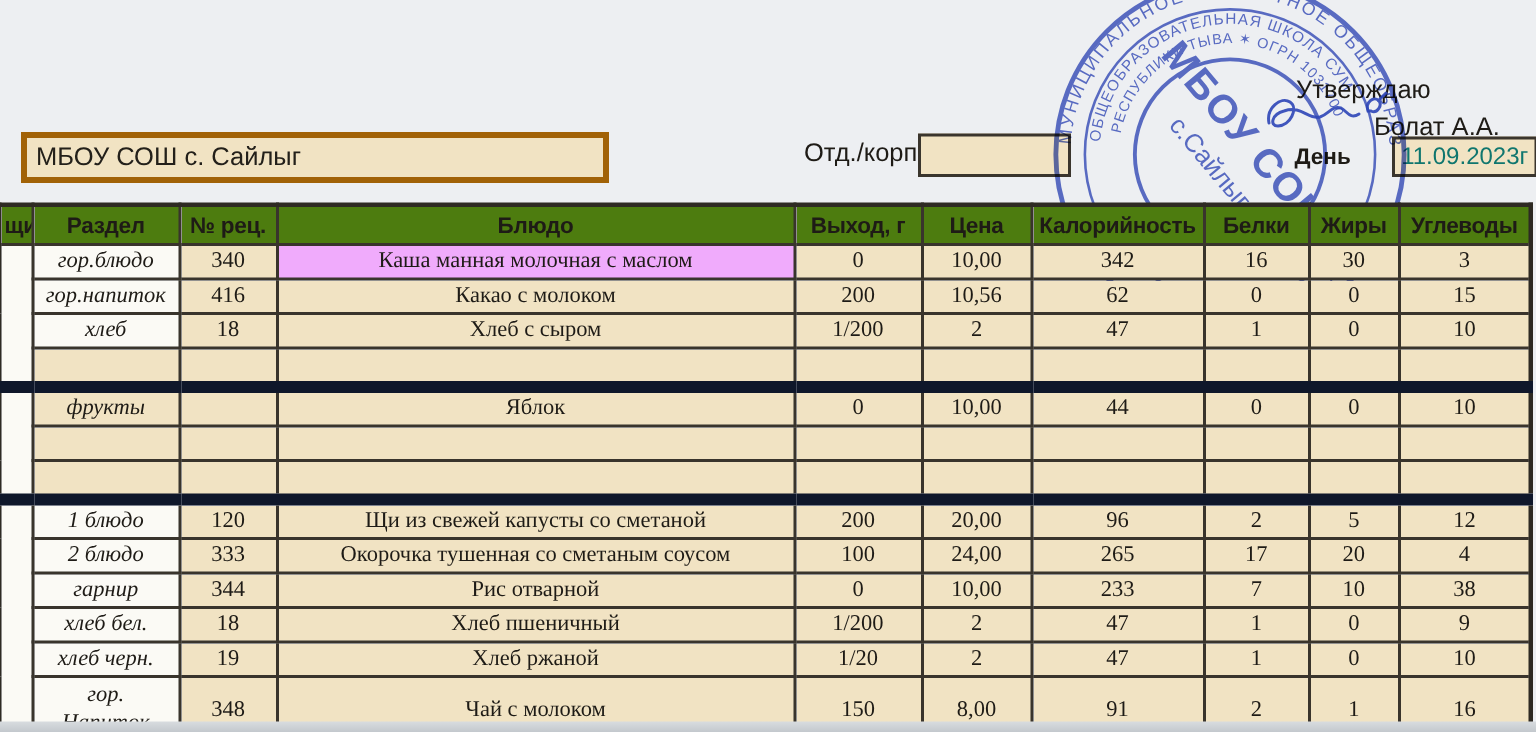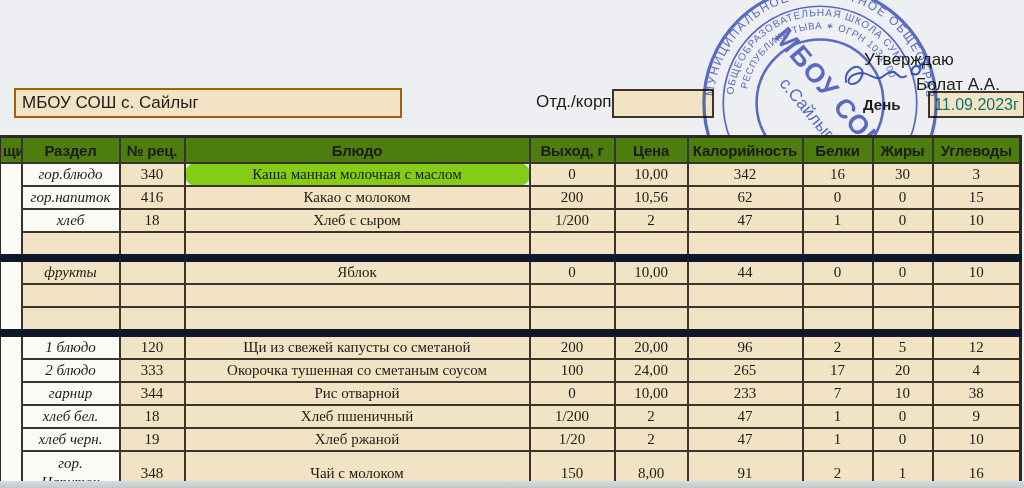--- a/index.html
+++ b/index.html
@@ -7,21 +7,21 @@
     position:relative;
     width:1024px;height:488px;
     background:#edeff2;
     overflow:hidden;
     font-family:"Liberation Sans",sans-serif;
     color:#1e1b16;
   }
   
   .school-box{
     position:absolute;left:14px;top:88px;width:378px;height:26px;
-    background:#f1e3c3;border:2px solid #a16207;
+    background:#f1e3c3;border:4px solid #a16207;
     font-size:17px;line-height:26px;padding-left:6px;color:#23201a;
   }
   .otd-label{position:absolute;left:536px;top:92px;font-size:17px;}
   .otd-box{
     position:absolute;left:612px;top:89px;width:98px;height:25px;
     background:#f1e3c3;border:2px solid #3a352d;
   }
   .approve{position:absolute;left:864px;top:50px;font-size:17px;text-align:right;}
   .director{position:absolute;left:694px;top:74px;font-size:17px;}
   .director-name{position:absolute;left:916px;top:75px;font-size:17px;}
@@ -54,21 +54,21 @@
   }
   table.menu{border:3px solid #2e2a23;}
   table.menu th{
     font-family:"Liberation Sans",sans-serif;font-weight:bold;font-size:15px;
     background:#4d7c0f;height:24px;letter-spacing:-0.2px;
   }
   th.phead{text-align:right;padding-right:2px;}
   td.pcol{background:#fbfaf5;border-top:3px solid #2e2a23;}
   td.cb{background:#f1e3c3;}
   td.cw{background:#fbfaf5;}
-  td.cy{background:#84cc16;border-radius:11px;}
+  td.cy{background:#f0abfc;}
   td.razdel{text-align:left;padding-left:5px;font-style:italic;}
   tr.sec td{border-top:8px solid #0f172a;}
   tr.tall td{height:42px;white-space:pre-line;line-height:1.25;}
   td.total{
     font-family:"Liberation Sans",sans-serif;font-weight:bold;font-size:15px;
   }
   .bottom-shade{
     position:absolute;left:0;bottom:0;width:1024px;height:7px;
     background:linear-gradient(#d8dcdf,#c3c8cd);
   }

